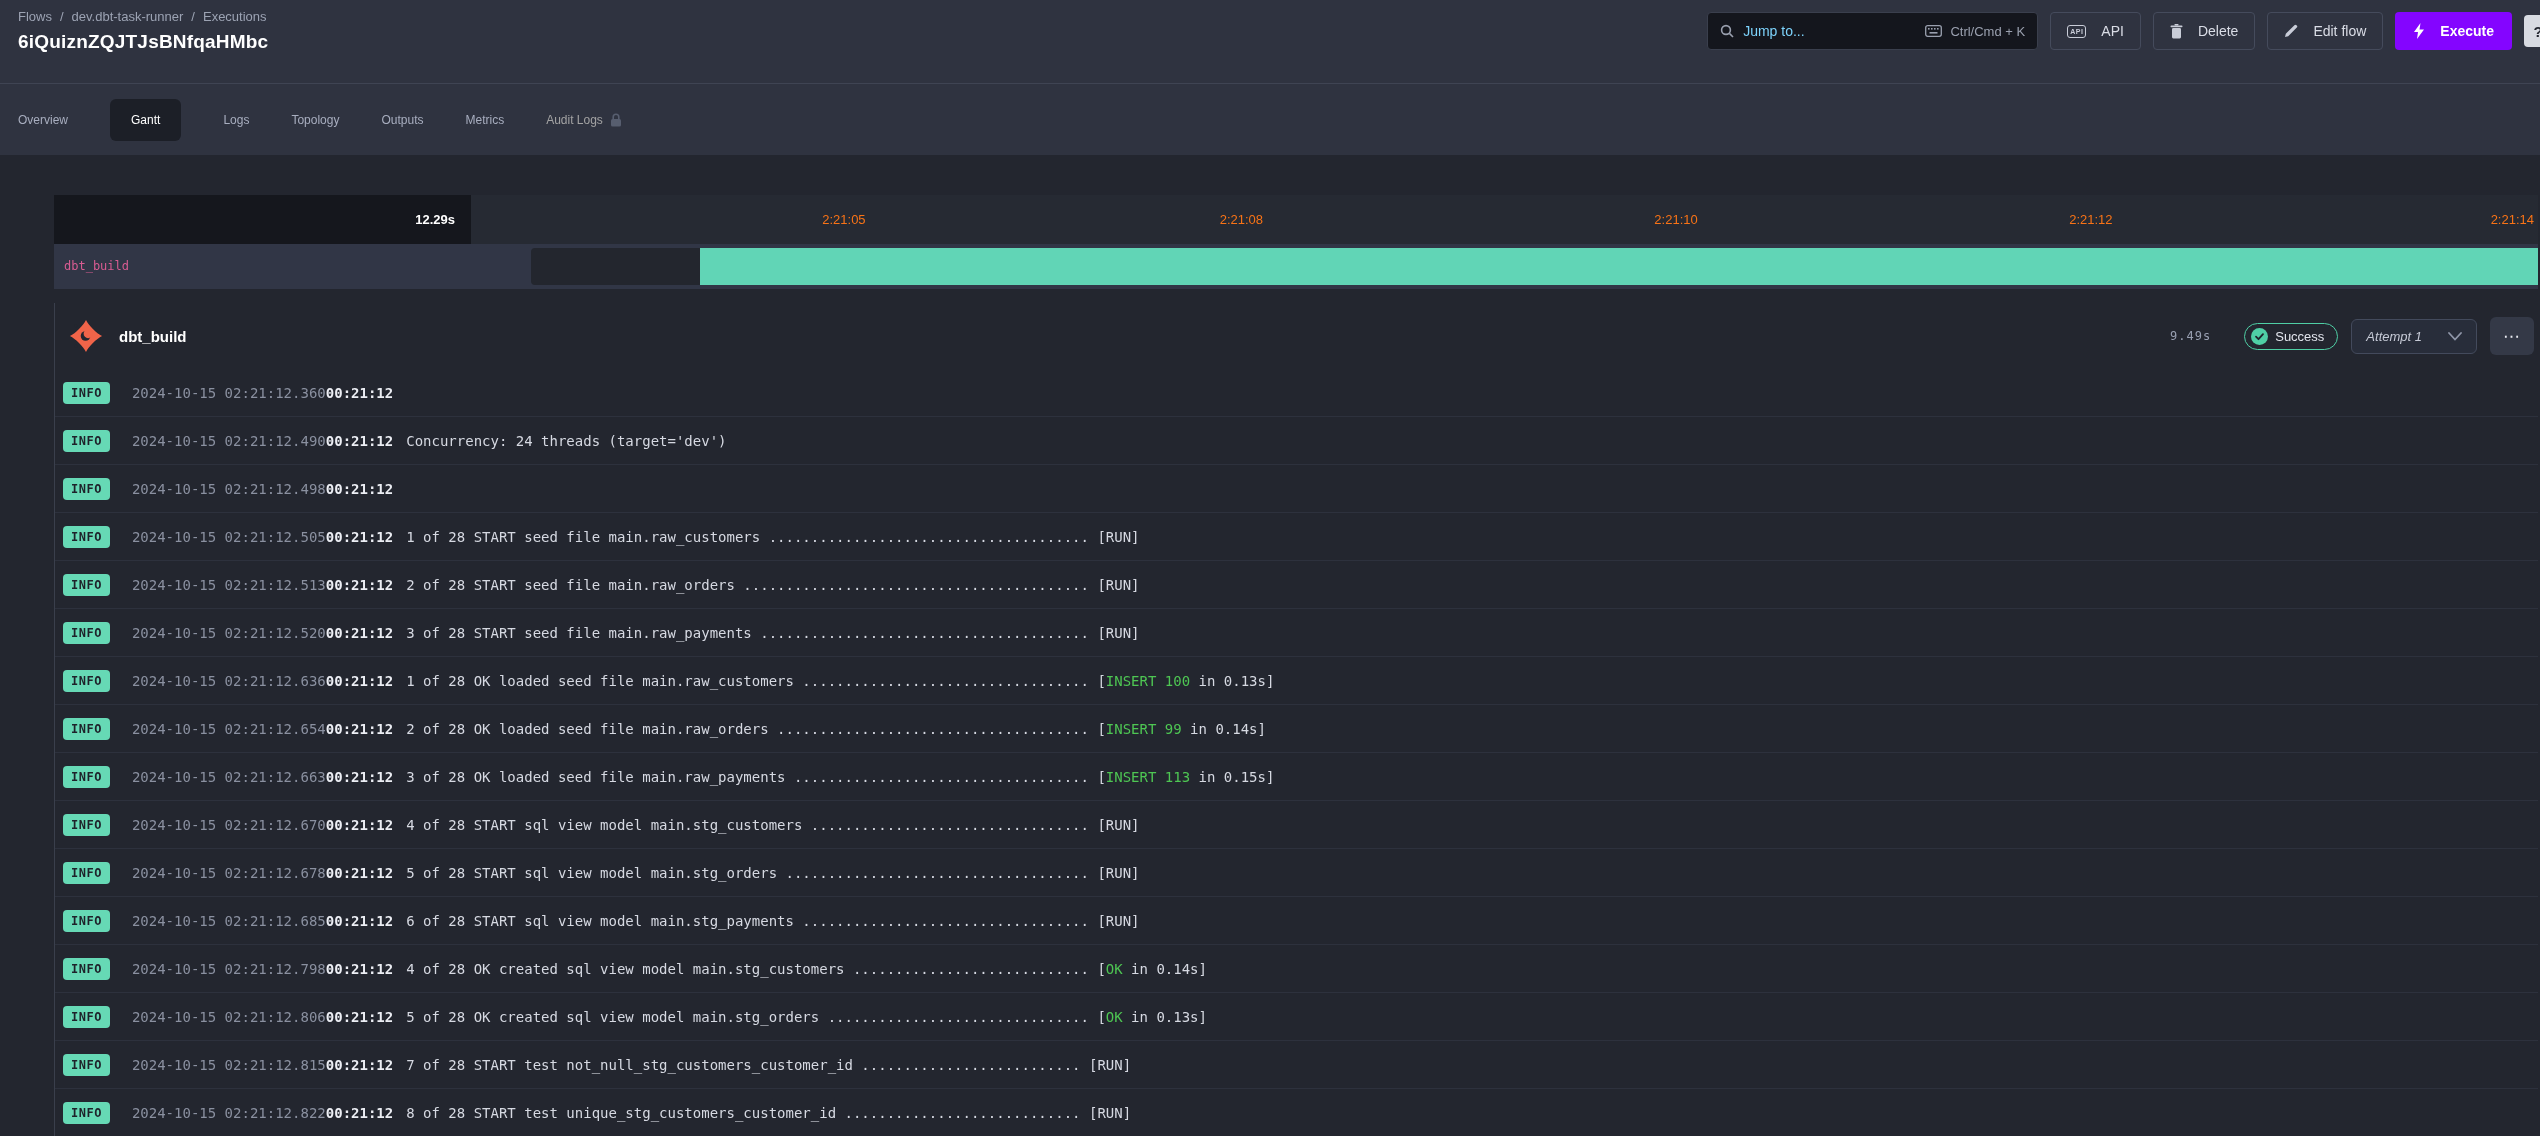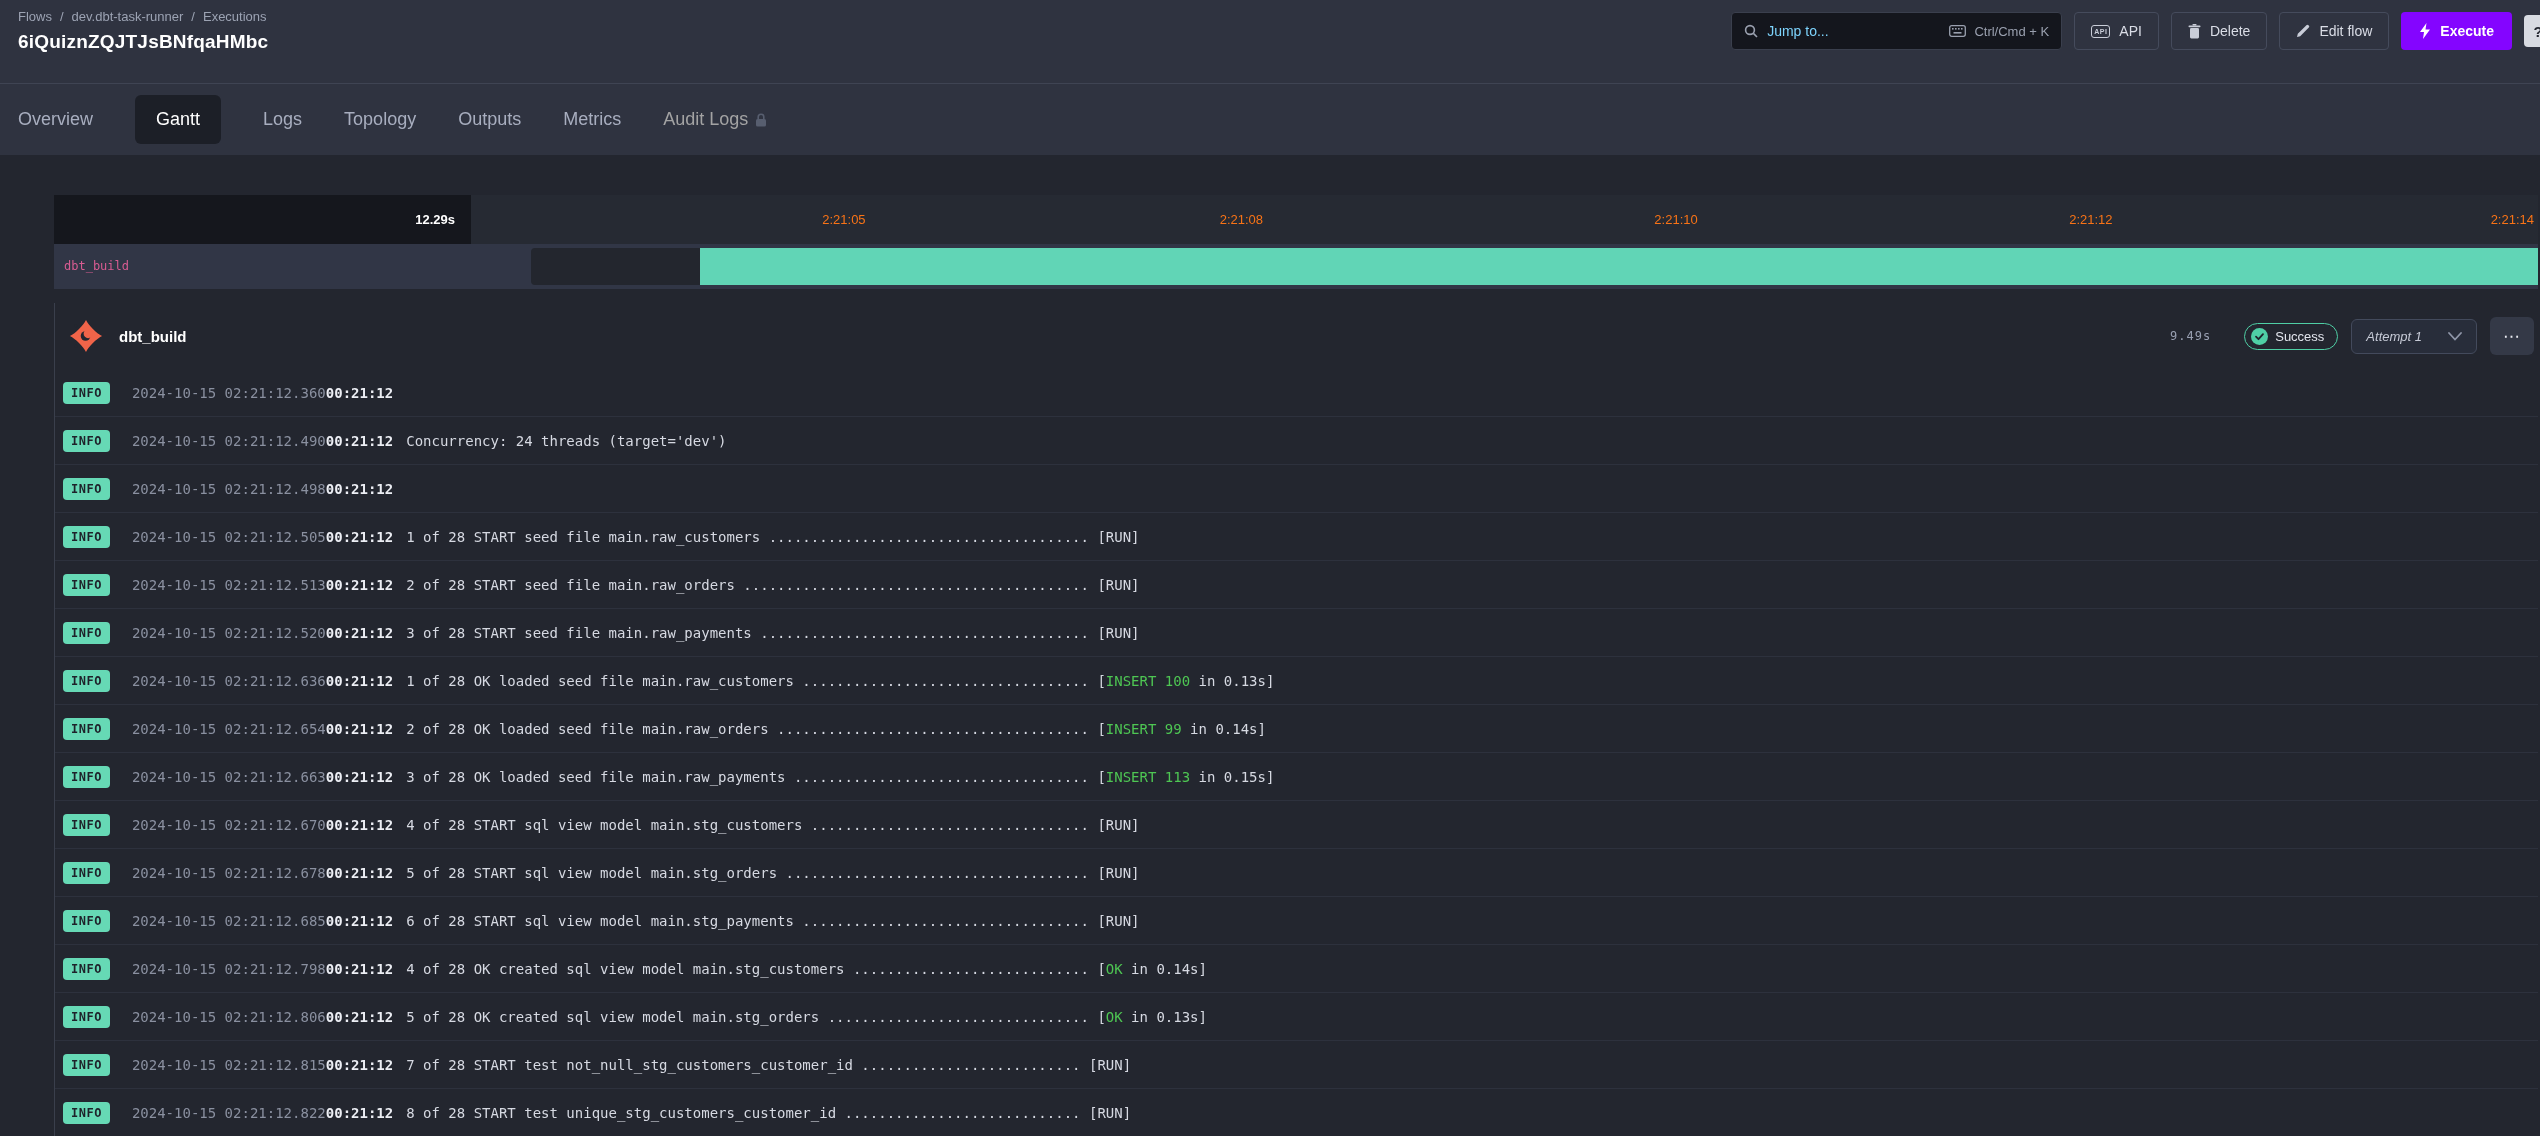--- a/index.html
+++ b/index.html
@@ -22,37 +22,37 @@
   .jump-box {
     width:331px; height:38px; background:#14161D; border:1px solid #3A3F4D; border-radius:4px;
     display:flex; align-items:center; padding:0 12px; gap:9px; cursor:pointer;
   }
   .jump-label { font-size:14px; color:#7dd3fc; flex:0 0 auto; }
   .jump-spacer { flex:1; }
   .jump-shortcut { font-size:13px; color:#9AA0AF; display:flex; align-items:center; gap:8px; }
   .btn {
     height:38px; border:1px solid #454B5C; border-radius:4px; background:transparent;
     color:#DADDE6; font-size:14px; font-family:"Liberation Sans",sans-serif;
-    display:flex; align-items:center; gap:9px; padding:0 16px; cursor:pointer; white-space:nowrap;
+    display:flex; align-items:center; gap:15px; padding:0 16px; cursor:pointer; white-space:nowrap;
   }
   .btn-execute { background:var(--accent-purple,#8405FF); border:none; color:#FFFFFF; font-weight:bold; padding:0 18px; }
   .help-box {
     width:28px; height:32px; margin-top:3px; margin-right:-12px;
     background:#D8DBE2; color:#23262F; border-radius:4px; font-weight:bold; font-size:15px;
     display:flex; align-items:center; justify-content:center; cursor:pointer;
   }
   .api-chip {
     border:1.5px solid #C9CDD8; border-radius:3px; font-size:7px; font-weight:bold;
     padding:2px 2px; color:#C9CDD8; letter-spacing:.5px; line-height:1;
   }
   
   .tabbar {
     height:71px; background:#2F3340; display:flex; align-items:center; gap:42px; padding-left:18px;
   }
-  .tab { font-size:18px; color:#A8AEBF; cursor:pointer; display:flex; align-items:center; gap:7px; }
+  .tab { font-size:12px; color:#A8AEBF; cursor:pointer; display:flex; align-items:center; gap:7px; }
   .tab.active { background:#1C1F27; color:#FFFFFF; font-weight:normal; padding:14px 21px; border-radius:6px; }
   .tab.locked { color:#a3a3a3; cursor:default; }
   
   .content { padding:40px 2px 0 54px; }
   .timeline-header { position:relative; height:49px; background:#262A33; }
   .duration-box {
     position:absolute; left:0; top:0; width:417px; height:49px; background:#15171D;
     color:#FFFFFF; font-size:13px; font-weight:bold; text-align:right; line-height:49px; padding-right:16px;
   }
   .tick { position:absolute; top:0; line-height:49px; font-size:13px; color:#f97316; transform:translateX(-50%); }

